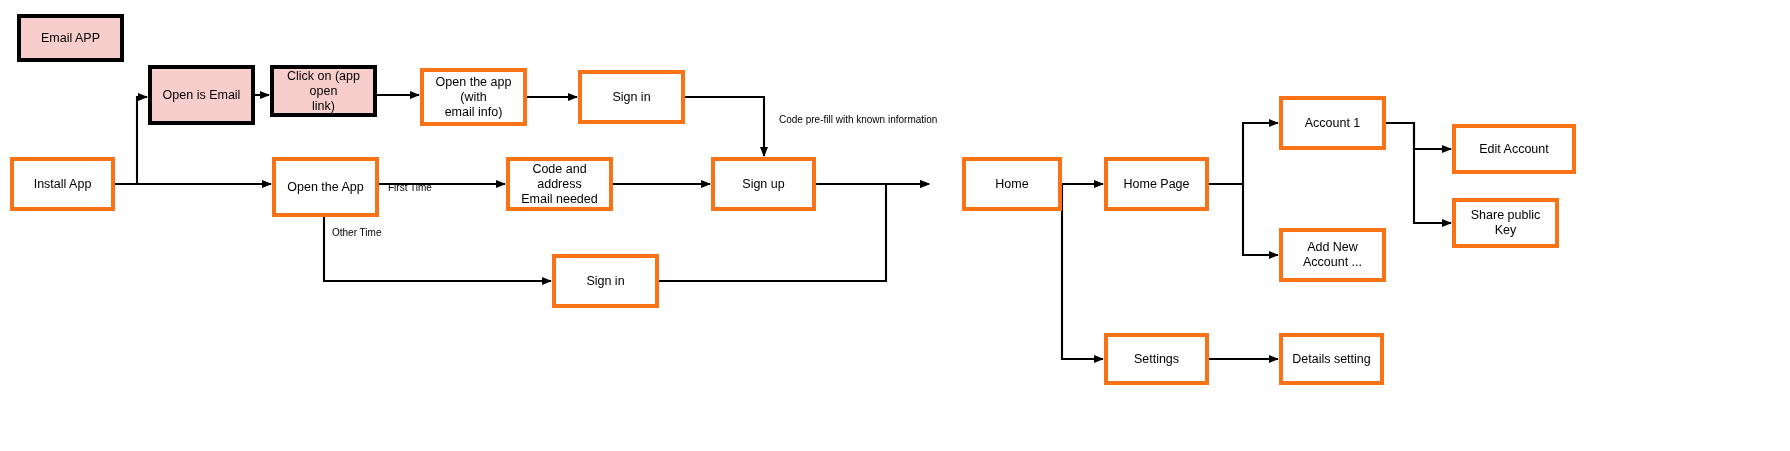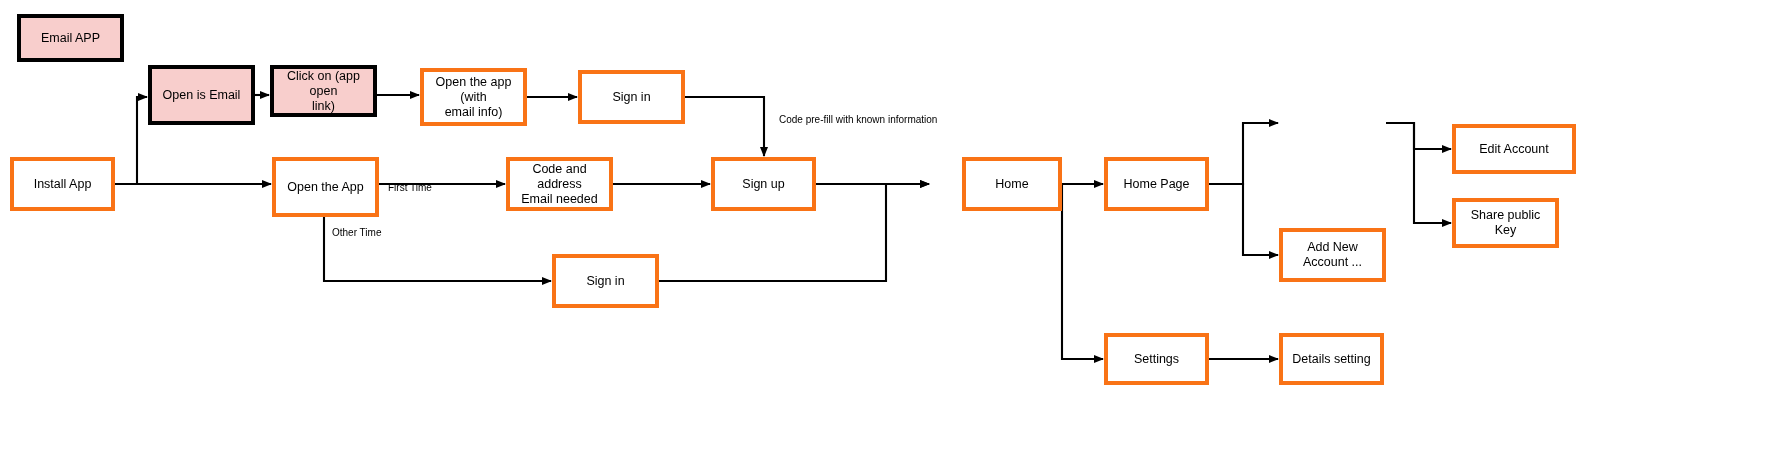--- a/index.html
+++ b/index.html
@@ -123,20 +123,21 @@
 
   <div class="node" style="left:506px; top:157px; width:107px; height:54px;">Code and address
 Email needed</div>
 
   <div class="node" style="left:711px; top:157px; width:105px; height:54px;">Sign up</div>
 
   <div class="node" style="left:930px; top:157px; width:100px; height:54px;margin-left:32px;">Home</div>
 
   <div class="node" style="left:1104px; top:157px; width:105px; height:54px;">Home Page</div>
 
+  <div class="node" style="left:1279px; top:96px; width:107px; height:54px;">Account 1</div>
 
   <div class="node" style="left:1279px; top:228px; width:107px; height:54px;">Add New Account ...</div>
 
   <div class="node" style="left:1452px; top:124px; width:124px; height:50px;">Edit Account</div>
 
   <div class="node" style="left:1452px; top:198px; width:107px; height:50px;">Share public Key</div>
 
   <div class="node" style="left:552px; top:254px; width:107px; height:54px;">Sign in</div>
 
   <div class="node" style="left:1104px; top:333px; width:105px; height:52px;">Settings</div>

